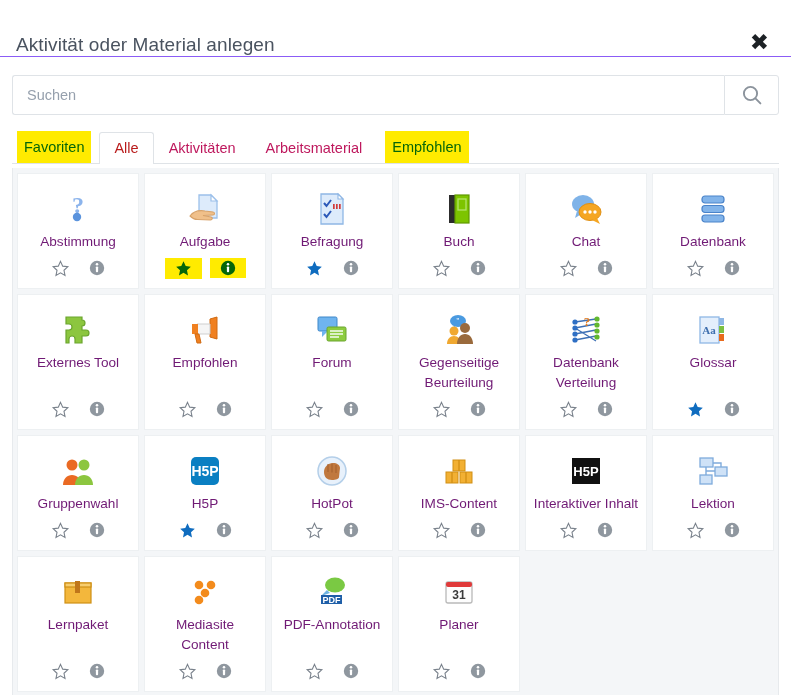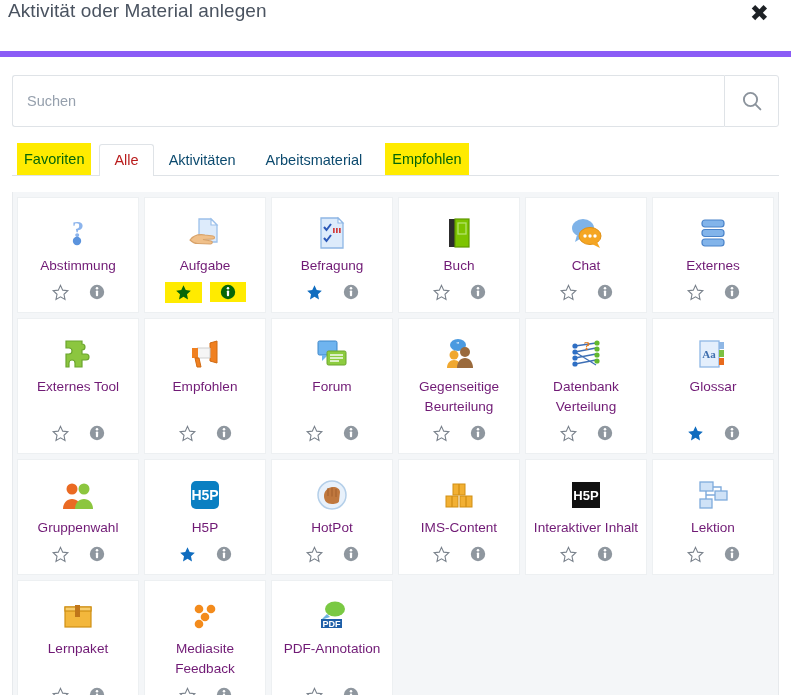--- a/index.html
+++ b/index.html
@@ -7,40 +7,40 @@
     width: 791px; height: 695px;
     background: #ffffff;
     font-family: "Liberation Sans", sans-serif;
     overflow: hidden;
   }
   .modal { width: 791px; height: 695px; background:#fff; display:flex; flex-direction:column; }
 
   
   .modal-header {
     height: 57px;
-    display: flex; align-items: flex-start;
-    padding: 0 18px 0 8px;
-    border-bottom: 6px solid #8b5cf6;
+    display: flex; align-items: flex-end;
+    padding: 0 18px 0 16px;
+    border-bottom: 1px solid #8b5cf6;
     flex: 0 0 auto;
   }
   .modal-title {
     font-size: 19px; color: #4a5360; font-weight: 400;
     letter-spacing: .1px;
   }
   .close-btn {
     margin-left: auto;
     background: none; border: none; cursor: pointer;
     font-size: 23px; line-height: 1; color: #1d2125;
     font-weight: 700; padding: 2px 4px;
     font-family: "DejaVu Sans", sans-serif;
   }
 
   
   .search-wrap { padding: 18px 12px 0 12px; flex:0 0 auto; }
-  .search-group { display:flex; height: 52px; }
+  .search-group { display:flex; height: 40px; }
   .search-input {
     flex: 1 1 auto;
     border: 1px solid #dfe3e7;
     border-right: none;
     border-radius: 3px 0 0 3px;
     padding: 0 14px;
     font-size: 14.5px;
     color: #4a5360;
     font-family: "Liberation Sans", sans-serif;
     background: #fff;
@@ -52,29 +52,29 @@
     border: 1px solid #dfe3e7;
     border-radius: 0 3px 3px 0;
     background: #fff;
     cursor: pointer;
     display:flex; align-items:center; justify-content:center;
   }
   .search-btn svg { display:block; }
 
   
   .tabs {
-    margin: 17px 12px 16px 12px;
+    margin: 17px 12px 4px 12px;
     display: flex; align-items: flex-end;
     border-bottom: 1px solid #dfe3e7;
     flex: 0 0 auto;
     height: 32px;
   }
   .tab {
     font-size: 14.5px;
-    color: #0c4a6e;
+    color: #be185d;
     padding: 6px 14px 7px 14px;
     cursor: pointer;
     border: 1px solid transparent;
     border-bottom: none;
     margin-bottom: -1px;
     line-height: 18px;
     white-space: nowrap;
   }
   .tab.active {
     color: #b91c1c;
@@ -299,21 +299,21 @@
         <div class="card">
           <div class="card-icon">
             <svg width="36" height="34" viewBox="0 0 36 34">
               <g fill="#82b4ea" stroke="#4a83c9" stroke-width="1.2">
                 <rect x="7" y="4" width="22" height="7" rx="3"></rect>
                 <rect x="7" y="13.5" width="22" height="7" rx="3"></rect>
                 <rect x="7" y="23" width="22" height="7" rx="3"></rect>
               </g>
             </svg>
           </div>
-          <div class="card-label">Externes</div>
+          <div class="card-label">Datenbank</div>
           <div class="card-actions">
             <span class="act">
               <svg width="17" height="17" viewBox="0 0 20 20">
                 <path d="M10 1.6l2.6 5.6 6 .7-4.5 4.2 1.2 6-5.3-3-5.3 3 1.2-6L1.4 7.9l6-.7z" fill="none" stroke="#7a828c" stroke-width="1.3"></path>
               </svg>
             </span>
             <span class="act">
               <svg width="16" height="16" viewBox="0 0 20 20">
                 <circle cx="10" cy="10" r="9" fill="#8f979f"></circle>
                 <circle cx="10" cy="5.2" r="1.6" fill="#fff"></circle>
@@ -672,21 +672,21 @@
           <div class="card-icon">
             <svg width="34" height="32" viewBox="0 0 34 32">
               <g fill="#f38b1c">
                 <circle cx="11" cy="9" r="4.3"></circle>
                 <circle cx="23" cy="9" r="4.3"></circle>
                 <circle cx="17" cy="17" r="4.3"></circle>
                 <circle cx="11" cy="24" r="4.3"></circle>
               </g>
             </svg>
           </div>
-          <div class="card-label">Mediasite Feedback</div>
+          <div class="card-label">Mediasite Content</div>
           <div class="card-actions">
             <span class="act">
               <svg width="17" height="17" viewBox="0 0 20 20">
                 <path d="M10 1.6l2.6 5.6 6 .7-4.5 4.2 1.2 6-5.3-3-5.3 3 1.2-6L1.4 7.9l6-.7z" fill="none" stroke="#7a828c" stroke-width="1.3"></path>
               </svg>
             </span>
             <span class="act">
               <svg width="16" height="16" viewBox="0 0 20 20">
                 <circle cx="10" cy="10" r="9" fill="#8f979f"></circle>
                 <circle cx="10" cy="5.2" r="1.6" fill="#fff"></circle>
@@ -713,15 +713,39 @@
             </span>
             <span class="act">
               <svg width="16" height="16" viewBox="0 0 20 20">
                 <circle cx="10" cy="10" r="9" fill="#8f979f"></circle>
                 <circle cx="10" cy="5.2" r="1.6" fill="#fff"></circle>
                 <rect x="8.6" y="8" width="2.8" height="7.2" rx="1.2" fill="#fff"></rect>
               </svg>
             </span>
           </div>
         </div>
+        <div class="card">
+          <div class="card-icon">
+            <svg width="34" height="32" viewBox="0 0 34 32">
+              <rect x="4" y="6" width="26" height="21" rx="2" fill="#fdfdfd" stroke="#b9b9b9" stroke-width="1.3"></rect>
+              <rect x="4" y="6" width="26" height="5" rx="2" fill="#e03a3a"></rect>
+              <text x="17" y="23" font-size="12" font-weight="700" fill="#3a3a3a" text-anchor="middle" font-family="Liberation Sans, sans-serif">31</text>
+            </svg>
+          </div>
+          <div class="card-label">Planer</div>
+          <div class="card-actions">
+            <span class="act">
+              <svg width="17" height="17" viewBox="0 0 20 20">
+                <path d="M10 1.6l2.6 5.6 6 .7-4.5 4.2 1.2 6-5.3-3-5.3 3 1.2-6L1.4 7.9l6-.7z" fill="none" stroke="#7a828c" stroke-width="1.3"></path>
+              </svg>
+            </span>
+            <span class="act">
+              <svg width="16" height="16" viewBox="0 0 20 20">
+                <circle cx="10" cy="10" r="9" fill="#8f979f"></circle>
+                <circle cx="10" cy="5.2" r="1.6" fill="#fff"></circle>
+                <rect x="8.6" y="8" width="2.8" height="7.2" rx="1.2" fill="#fff"></rect>
+              </svg>
+            </span>
+          </div>
+        </div>
       </div>
   </div>
 </div>
 
 </body></html>

